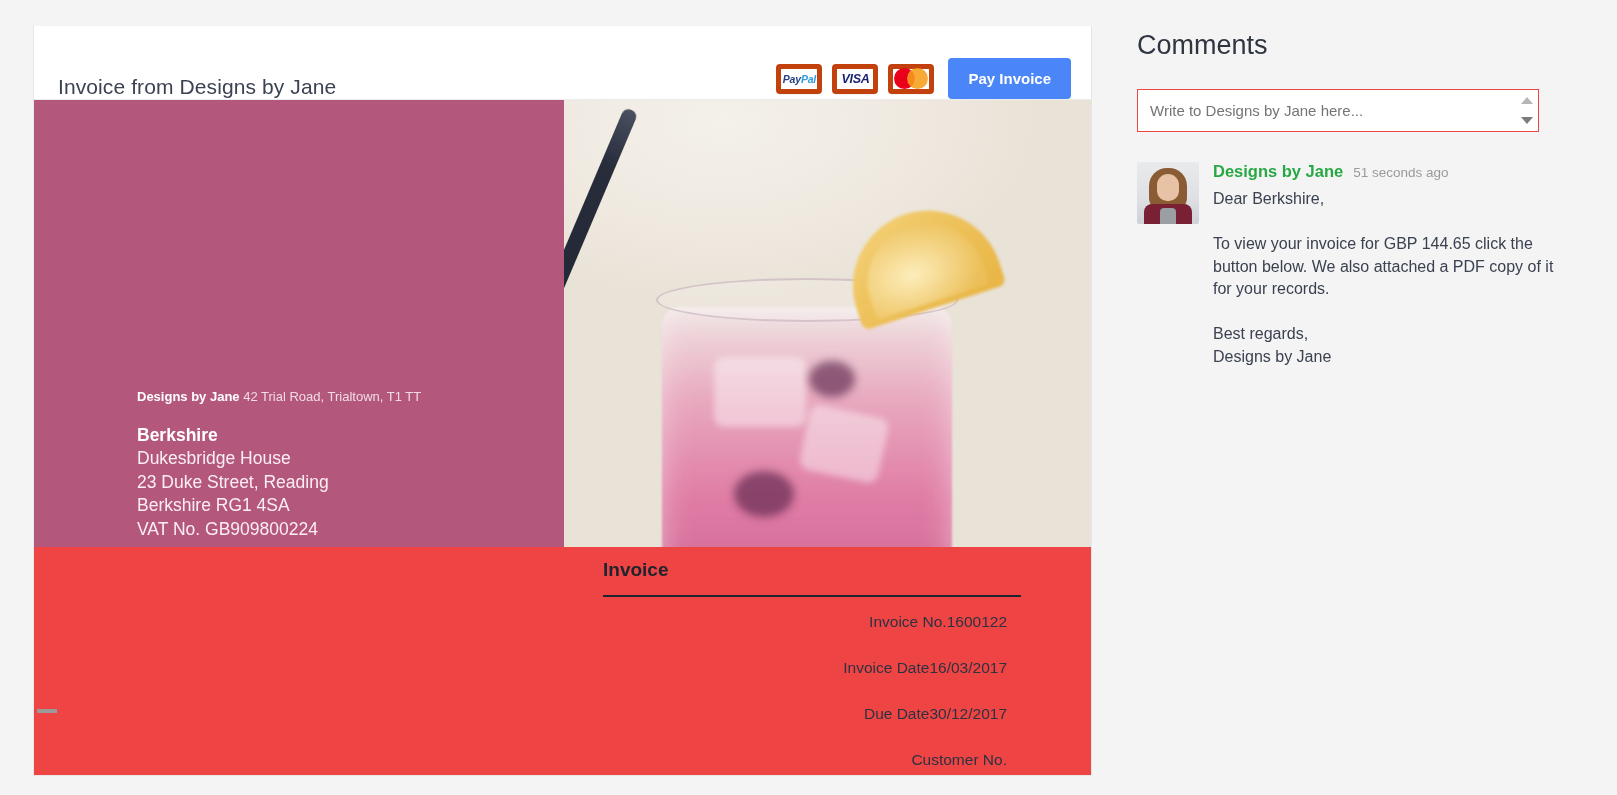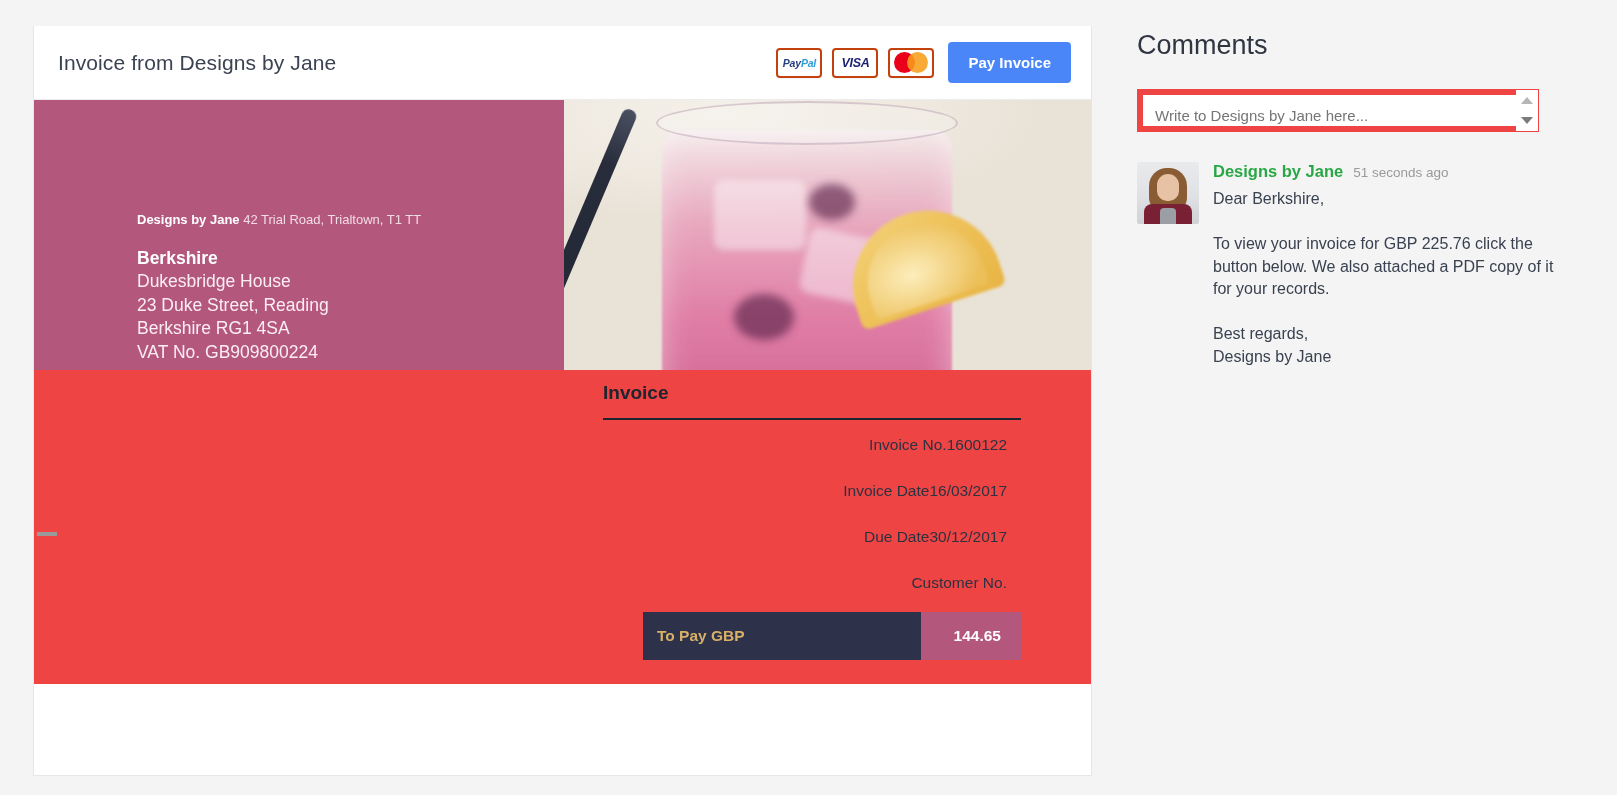--- a/index.html
+++ b/index.html
@@ -15,34 +15,34 @@
   .invoice-card {
     position: absolute; left: 33px; top: 26px;
     width: 1059px; height: 750px;
     background: #ffffff;
     border: 1px solid #e6e6e6;
     border-top: none;
     overflow: hidden;
   }
   .card-header {
     height: 74px; width: 100%;
-    display: flex; align-items: center; justify-content: space-between;
+    display: flex; align-items: flex-end; justify-content: space-between;
     padding: 0 20px 0 24px;
     background: #fff;
     border-bottom: 1px solid #ececec;
   }
   .card-title {
     font-size: 21px; color: #3b4251; font-weight: 400;
     letter-spacing: .1px; white-space: nowrap;
   }
   .header-right { display: flex; align-items: center; gap: 14px; }
   .pay-badges { display: flex; align-items: center; gap: 10px; }
   .badge {
     width: 46px; height: 30px; background: #fff;
-    border: 2px solid #c2410c; border-radius: 4px;
+    border: 5px solid #c2410c; border-radius: 4px;
     display: flex; align-items: center; justify-content: center;
     box-shadow: 0 1px 1px rgba(0,0,0,.05);
   }
   .badge-paypal { font-size: 10.5px; font-weight: bold; font-style: italic; letter-spacing: -.2px; }
   .pp-a { color: #243e80; }
   .pp-b { color: #2d9cdb; }
   .badge-visa {
     font-size: 12.5px; font-weight: bold; font-style: italic;
     color: #1a1f71; letter-spacing: -.3px;
   }
@@ -52,21 +52,21 @@
   .mc-orange { right: 0; background: #f79e1b; opacity: .88; }
   .pay-invoice-btn {
     background: #4a86f7; color: #fff; border: none; border-radius: 4px;
     font-family: "Liberation Sans", sans-serif;
     font-size: 15px; font-weight: bold;
     padding: 12px 20px; cursor: pointer; white-space: nowrap;
   }
 
   
   .hero {
-    position: relative; width: 100%; height: 270px;
+    position: relative; width: 100%; height: 447px;
     display: flex; overflow: hidden;
   }
   .hero-left {
     width: 530px; height: 100%;
     background: #b4577c; position: relative; flex: none;
   }
   .addr-block {
     position: absolute; left: 103px; bottom: 6px;
     color: #ffffff;
   }
@@ -166,21 +166,21 @@
   }
 
   
   .comments { position: absolute; left: 1137px; top: 30px; width: 420px; }
   .comments-title {
     font-size: 27px; color: #2f3541; font-weight: 400; margin-bottom: 28px;
   }
   .comment-box { position: relative; width: 402px; height: 43px; }
   .comment-input {
     width: 402px; height: 43px;
-    border: 6px solid #ef4444; background: #fff;
+    border: 1px solid #ef4444; background: #fff;
     font-family: "Liberation Sans", sans-serif;
     font-size: 15px; color: #8a8a8a;
     padding: 0 30px 4px 12px; outline: none; resize: none; line-height: 41px;
   }
   .spinner {
     position: absolute; right: 1px; top: 1px; width: 22px; height: 41px;
     display: flex; flex-direction: column; align-items: center;
     justify-content: space-around; background: #fff;
   }
   .sp-up, .sp-dn { width: 0; height: 0; border-left: 6px solid transparent; border-right: 6px solid transparent; cursor: pointer; }
@@ -337,21 +337,21 @@
         <div class="av-body"></div>
         <div class="av-shirt"></div>
       </div>
       <div class="cmt-main">
         <div class="cmt-head">
           <span class="cmt-author">Designs by Jane</span>
           <span class="cmt-time">51 seconds ago</span>
         </div>
         <div class="cmt-body">Dear Berkshire,
 
-To view your invoice for GBP 225.76 click the button below. We also attached a PDF copy of it for your records.
+To view your invoice for GBP 144.65 click the button below. We also attached a PDF copy of it for your records.
 
 Best regards,
 Designs by Jane</div>
       </div>
     </div>
   </div>
 
 </div>
 
 </body></html>

